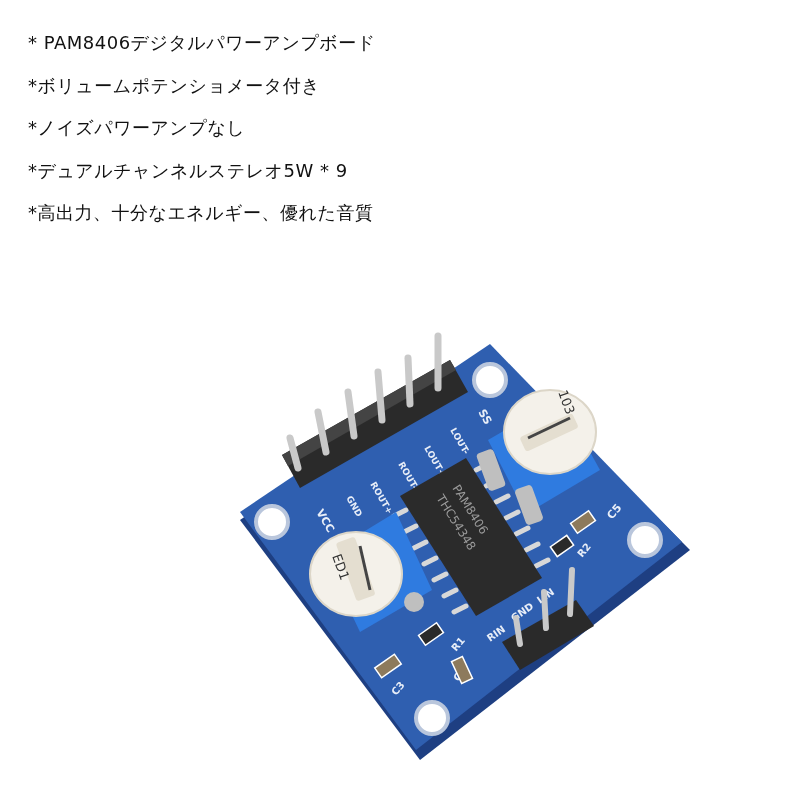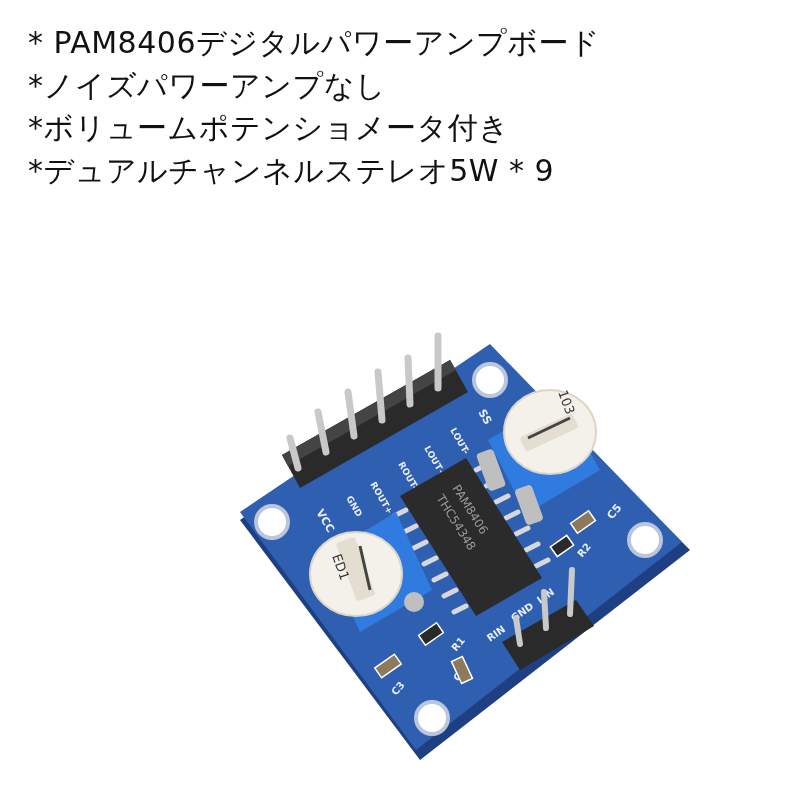--- a/index.html
+++ b/index.html
@@ -1,33 +1,34 @@
 <!DOCTYPE html>
 <html><head>
 <meta charset="utf-8">
 <style>
   html, body { margin: 0; padding: 0; background: #ffffff; }
   body { width: 800px; height: 800px; position: relative; overflow: hidden;
          font-family: "DejaVu Sans", "Liberation Sans", sans-serif; color: #111111; }
   .features { position: absolute; left: 28px; top: 24px; margin: 0; padding: 0; list-style: none; }
-  .features li { height: 42.5px; line-height: 38px; font-size: 30px; letter-spacing: 0.5px; white-space: nowrap; }
+  .features li { height: 42.5px; line-height: 38px; font-size: 18px; letter-spacing: 0.5px; white-space: nowrap; }
   .board-wrap { position: absolute; left: 220px; top: 320px; width: 480px; height: 460px; }
   .board-wrap svg { width: 100%; height: 100%; display: block; }
   .silk { font-family: "DejaVu Sans", sans-serif; font-weight: bold; fill: #e8eef8; }
   .chip-text { font-family: "DejaVu Sans", sans-serif; fill: #9a9a9a; }
   .pot-text { font-family: "DejaVu Sans", sans-serif; fill: #333; }
 </style>
 </head>
 <body>
 
 <ul class="features">
   <li>* PAM8406デジタルパワーアンプボード</li>
+  <li>*ボリュームポテンショメータ付き</li>
   <li>*ノイズパワーアンプなし</li>
-  <li>*ボリュームポテンショメータ付き</li>
   <li>*デュアルチャンネルステレオ5W * 9</li>
+  <li>*高出力、十分なエネルギー、優れた音質</li>
 </ul>
 
 <div class="board-wrap">
   <svg viewBox="0 0 480 460" xmlns="http://www.w3.org/2000/svg">
 
     <g>
       <polygon points="20,200 270,30 470,230 200,440" fill="#1e3f82"></polygon>
       <polygon points="20,192 270,24 462,222 196,430" fill="#2f5fb0"></polygon>
 
       <circle cx="270" cy="60" r="16" fill="#ffffff" stroke="#b9c6dc" stroke-width="4"></circle>

